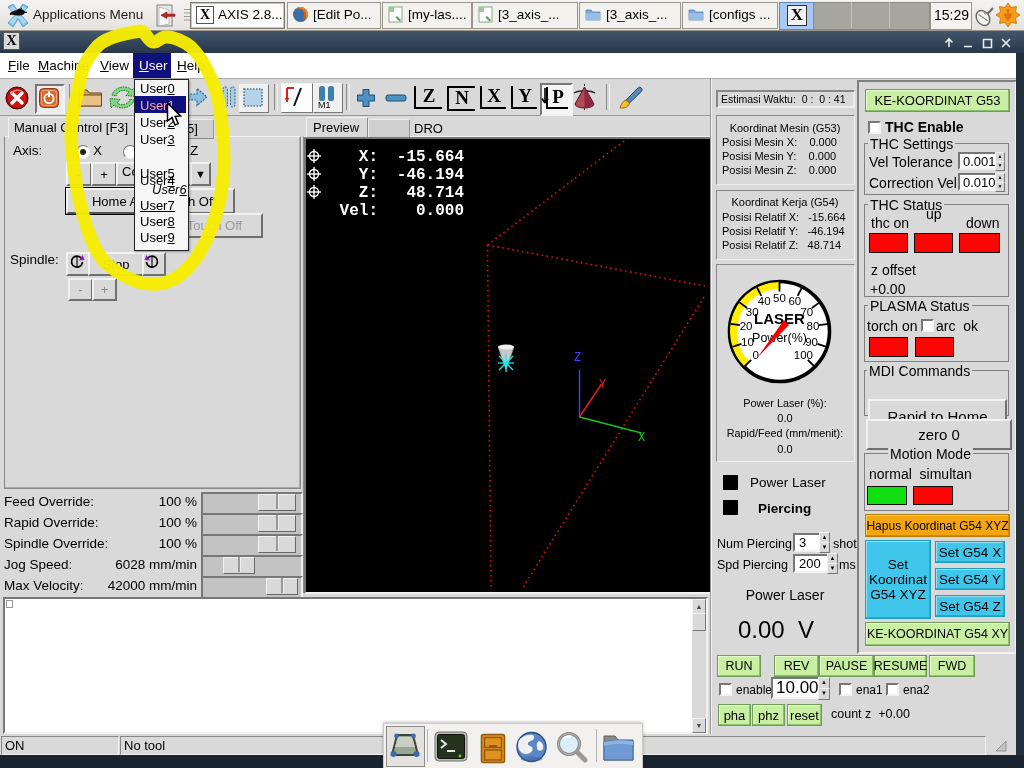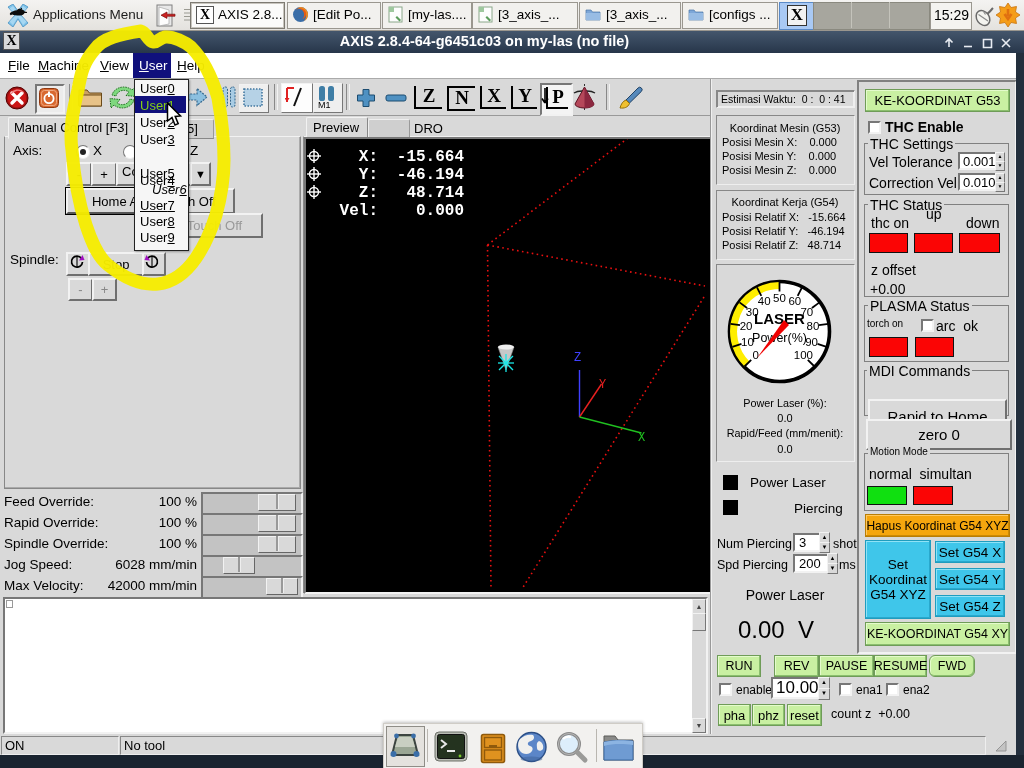--- a/index.html
+++ b/index.html
@@ -104,21 +104,20 @@
     <line x1="9.5" y1="7.5" x2="11.5" y2="10.5" stroke="#8a8a8a" stroke-width="1.2"></line>
   </svg>
 
   <svg class="a" style="left:996px;top:3px;" width="24" height="24" viewBox="0 0 24 24">
     <path d="M12 0 L15 4.5 L20.5 3.5 L19.5 9 L24 12 L19.5 15 L20.5 20.5 L15 19.5 L12 24 L9 19.5 L3.5 20.5 L4.5 15 L0 12 L4.5 9 L3.5 3.5 L9 4.5 Z" fill="#f59d18" stroke="#c87410" stroke-width="0.8"></path>
     <path d="M12 6 L12 13 M8.5 11 L12 16 L15.5 11" stroke="#e07010" stroke-width="2.6" fill="none"></path>
   </svg>
 </div>
 
 <div class="a" style="left:0;top:31px;width:1024px;height:22px;background:linear-gradient(#44566c,#27364a);"></div>
-<div class="a lbl" style="left:0;top:33px;width:969px;text-align:center;font-size:14.5px;font-weight:bold;color:#fff;">AXIS 2.8.4-64-g6451c03 on my-las (no file)</div>
 <div class="a" id="titlebar-extra">
   <div class="a" style="left:3px;top:32px;width:15px;height:16px;background:#d9d9d9;border:1px solid #555;font-family:'Liberation Serif',serif;font-weight:bold;font-size:14px;color:#000;text-align:center;line-height:15px;">X</div>
   <svg class="a" style="left:944px;top:37px;" width="70" height="12" viewBox="0 0 70 12">
     <g stroke="#e8ecf2" stroke-width="1.6" fill="none">
       <path d="M5 10 L5 2 M1.5 5.5 L5 2 L8.5 5.5"></path>
       <path d="M20 9.5 L28 9.5"></path>
       <path d="M39.5 2.5 h8 v8 h-8 z" fill="none"></path>
       <path d="M58 2 L66 10 M66 2 L58 10"></path>
     </g>
   </svg>
@@ -411,21 +410,21 @@
     <path d="M58 42 L63 47 L31 80 Z" fill="#f00000"></path>
   </svg>
   <div class="a lbl" style="left:785px;top:397px;font-size:10.8px;transform:translateX(-50%);">Power Laser (%):</div>
   <div class="a lbl" style="left:785px;top:412px;font-size:11px;transform:translateX(-50%);">0.0</div>
   <div class="a lbl" style="left:785px;top:427px;font-size:10.8px;transform:translateX(-50%);">Rapid/Feed (mm/menit):</div>
   <div class="a lbl" style="left:785px;top:443px;font-size:11px;transform:translateX(-50%);">0.0</div>
 
   <div class="a" style="left:723px;top:475px;width:15px;height:15px;background:#000;"></div>
   <div class="a lbl" style="left:750px;top:475px;font-size:13.5px;">Power Laser</div>
   <div class="a" style="left:723px;top:500px;width:15px;height:15px;background:#000;"></div>
-  <div class="a lbl" style="left:794px;top:501px;font-size:13.5px;">Piercing</div>
+  <div class="a lbl" style="left:758px;top:501px;font-size:13.5px;font-weight:bold;">Piercing</div>
 
   <div class="a lbl" style="left:717px;top:537px;font-size:12.5px;">Num Piercing</div>
   <div class="spin a" style="left:793px;top:533px;width:24px;height:15px;padding-left:4px;">3</div>
   <div class="a raised1" style="left:819px;top:532px;width:9px;height:9px;font-size:6px;text-align:center;line-height:8px;">▲</div>
   <div class="a raised1" style="left:819px;top:542px;width:9px;height:9px;font-size:6px;text-align:center;line-height:8px;">▼</div>
   <div class="a lbl" style="left:833px;top:537px;font-size:12.5px;">shot</div>
   <div class="a lbl" style="left:717px;top:558px;font-size:12.5px;">Spd Piercing</div>
   <div class="spin a" style="left:793px;top:554px;width:32px;height:15px;padding-left:4px;">200</div>
   <div class="a raised1" style="left:827px;top:553px;width:9px;height:9px;font-size:6px;text-align:center;line-height:8px;">▲</div>
   <div class="a raised1" style="left:827px;top:563px;width:9px;height:9px;font-size:6px;text-align:center;line-height:8px;">▼</div>
@@ -460,52 +459,52 @@
   <div class="a lbl" style="left:926px;top:206px;font-size:14px;">up</div>
   <div class="a lbl" style="left:966px;top:215px;font-size:14px;">down</div>
   <div class="redbox a" style="left:869px;top:233px;width:37px;height:18px;"></div>
   <div class="redbox a" style="left:914px;top:233px;width:37px;height:18px;"></div>
   <div class="redbox a" style="left:959px;top:233px;width:39px;height:18px;"></div>
   <div class="a lbl" style="left:871px;top:262px;font-size:14px;">z offset</div>
   <div class="a lbl" style="left:870px;top:281px;font-size:14px;">+0.00</div>
 
   <div class="a grp" style="left:864px;top:305px;width:143px;height:55px;"></div>
   <div class="a lbl" style="left:868px;top:298px;background:#d9d9d9;padding:0 2px;font-size:14px;">PLASMA Status</div>
-  <div class="a lbl" style="left:867px;top:318px;font-size:10px;">torch on</div>
+  <div class="a lbl" style="left:867px;top:318px;font-size:14px;">torch on</div>
   <div class="chk a" style="left:921px;top:319px;"></div>
   <div class="a lbl" style="left:936px;top:318px;font-size:14px;">arc&nbsp; ok</div>
   <div class="redbox a" style="left:869px;top:337px;width:37px;height:18px;"></div>
   <div class="redbox a" style="left:915px;top:337px;width:37px;height:18px;"></div>
 
   <div class="a grp" style="left:864px;top:370px;width:143px;height:44px;"></div>
   <div class="a lbl" style="left:867px;top:363px;background:#d9d9d9;padding:0 2px;font-size:14px;">MDI Commands</div>
   <div class="btn a" style="left:868px;top:379px;width:135px;height:30px;font-size:15px;margin-top:20px;">Rapid to Home</div>
 
   <div class="btn a" style="left:866px;top:419px;width:142px;height:27px;font-size:15px;">zero 0</div>
 
   <div class="a grp" style="left:864px;top:453px;width:143px;height:56px;"></div>
-  <div class="a lbl" style="left:868px;top:446px;background:#d9d9d9;padding:0 2px;font-size:10px;">Motion Mode</div>
+  <div class="a lbl" style="left:888px;top:446px;background:#d9d9d9;padding:0 2px;font-size:14px;">Motion Mode</div>
   <div class="a lbl" style="left:869px;top:466px;font-size:14px;">normal&nbsp; simultan</div>
   <div class="a" style="left:867px;top:486px;width:38px;height:17px;background:#10e010;border:1px solid #111;"></div>
   <div class="redbox a" style="left:913px;top:486px;width:38px;height:17px;"></div>
 
   <div class="a" style="left:865px;top:514px;width:143px;height:21px;background:#f5a60e;border:1px solid #b97d05;display:flex;align-items:center;justify-content:center;font-size:12px;white-space:nowrap;box-shadow:inset -1px -1px 0 #cc8a06, inset 1px 1px 0 #ffc95e;">Hapus Koordinat G54 XYZ</div>
 
   <div class="cyanb a" style="left:865px;top:540px;width:64px;height:77px;text-align:center;">Set<br>Koordinat<br>G54 XYZ</div>
   <div class="cyanb a" style="left:935px;top:541px;width:68px;height:20px;">Set G54 X</div>
   <div class="cyanb a" style="left:935px;top:568px;width:68px;height:20px;">Set G54 Y</div>
   <div class="cyanb a" style="left:935px;top:595px;width:68px;height:20px;">Set G54 Z</div>
 
   <div class="gbtn a" style="left:865px;top:622px;width:143px;height:22px;font-size:12.5px;white-space:nowrap;">KE-KOORDINAT G54 XY</div>
 
   <div class="gbtn a" style="left:717px;top:655px;width:42px;height:20px;font-size:12.5px;">RUN</div>
   <div class="gbtn a" style="left:774px;top:655px;width:43px;height:20px;font-size:12.5px;">REV</div>
   <div class="gbtn a" style="left:819px;top:655px;width:53px;height:20px;font-size:12.5px;">PAUSE</div>
   <div class="gbtn a" style="left:874px;top:655px;width:51px;height:20px;font-size:12.5px;">RESUME</div>
-  <div class="gbtn a" style="left:929px;top:655px;width:44px;height:20px;font-size:12.5px;border-radius:6px;">FWD</div>
+  <div class="gbtn a" style="left:929px;top:655px;width:44px;height:20px;font-size:12.5px;">FWD</div>
 
   <div class="chk a" style="left:719px;top:683px;"></div>
   <div class="a lbl" style="left:736px;top:683px;font-size:12px;">enable</div>
   <div class="spin a" style="left:771px;top:677px;width:47px;height:18px;padding-left:3px;font-size:17px;">10.00</div>
   <div class="a raised1" style="left:818px;top:677px;width:10px;height:10px;font-size:6px;text-align:center;line-height:9px;">▲</div>
   <div class="a raised1" style="left:818px;top:688px;width:10px;height:10px;font-size:6px;text-align:center;line-height:9px;">▼</div>
   <div class="chk a" style="left:839px;top:683px;"></div>
   <div class="a lbl" style="left:856px;top:683px;font-size:12px;">ena1</div>
   <div class="chk a" style="left:886px;top:683px;"></div>
   <div class="a lbl" style="left:903px;top:683px;font-size:12px;">ena2</div>
@@ -586,21 +585,21 @@
     <path d="M2 10 c8-2 20-2 29-1 l0 19 -29 0z" fill="#6f9bd2" stroke="#3c6aa4"></path>
     <path d="M2 10 c8-2 20-2 29-1 l0 4 c-9-1.5-21-1.5-29 1z" fill="#8cb4e2"></path>
   </svg>
 </div>
 
 <div class="a" id="overlay" style="z-index:50;">
 
   <div class="a" style="left:134px;top:79px;width:53px;height:170px;background:#f6f6f6;border:1px solid #222;box-shadow:1px 1px 2px rgba(0,0,0,0.3);"></div>
   <div class="a lbl" style="left:140px;top:81px;font-size:13px;">User<u>0</u></div>
   <div class="a" style="left:135px;top:96px;width:51px;height:17px;background:#10107c;"></div>
-  <div class="a lbl" style="left:140px;top:98px;font-size:13px;color:#84cc16;">User<u>1</u></div>
+  <div class="a lbl" style="left:140px;top:98px;font-size:13px;color:#fca5a5;">User<u>1</u></div>
   <div class="a lbl" style="left:140px;top:115px;font-size:13px;">User<u>2</u></div>
   <div class="a lbl" style="left:140px;top:132px;font-size:13px;">User<u>3</u></div>
   <div class="a lbl" style="left:140px;top:149px;font-size:13px;margin-top:24px;">User<u>4</u></div>
   <div class="a lbl" style="left:140px;top:166px;font-size:13px;">User<u>5</u></div>
   <div class="a lbl" style="left:152px;top:182px;font-size:13px;font-style:italic;">User<u>6</u></div>
   <div class="a lbl" style="left:140px;top:198px;font-size:13px;text-decoration:underline;">User<u>7</u></div>
   <div class="a lbl" style="left:140px;top:214px;font-size:13px;">User<u>8</u></div>
   <div class="a lbl" style="left:140px;top:230px;font-size:13px;">User<u>9</u></div>
 
   <svg class="a" style="left:166px;top:102px;" width="17" height="25" viewBox="0 0 17 25">

